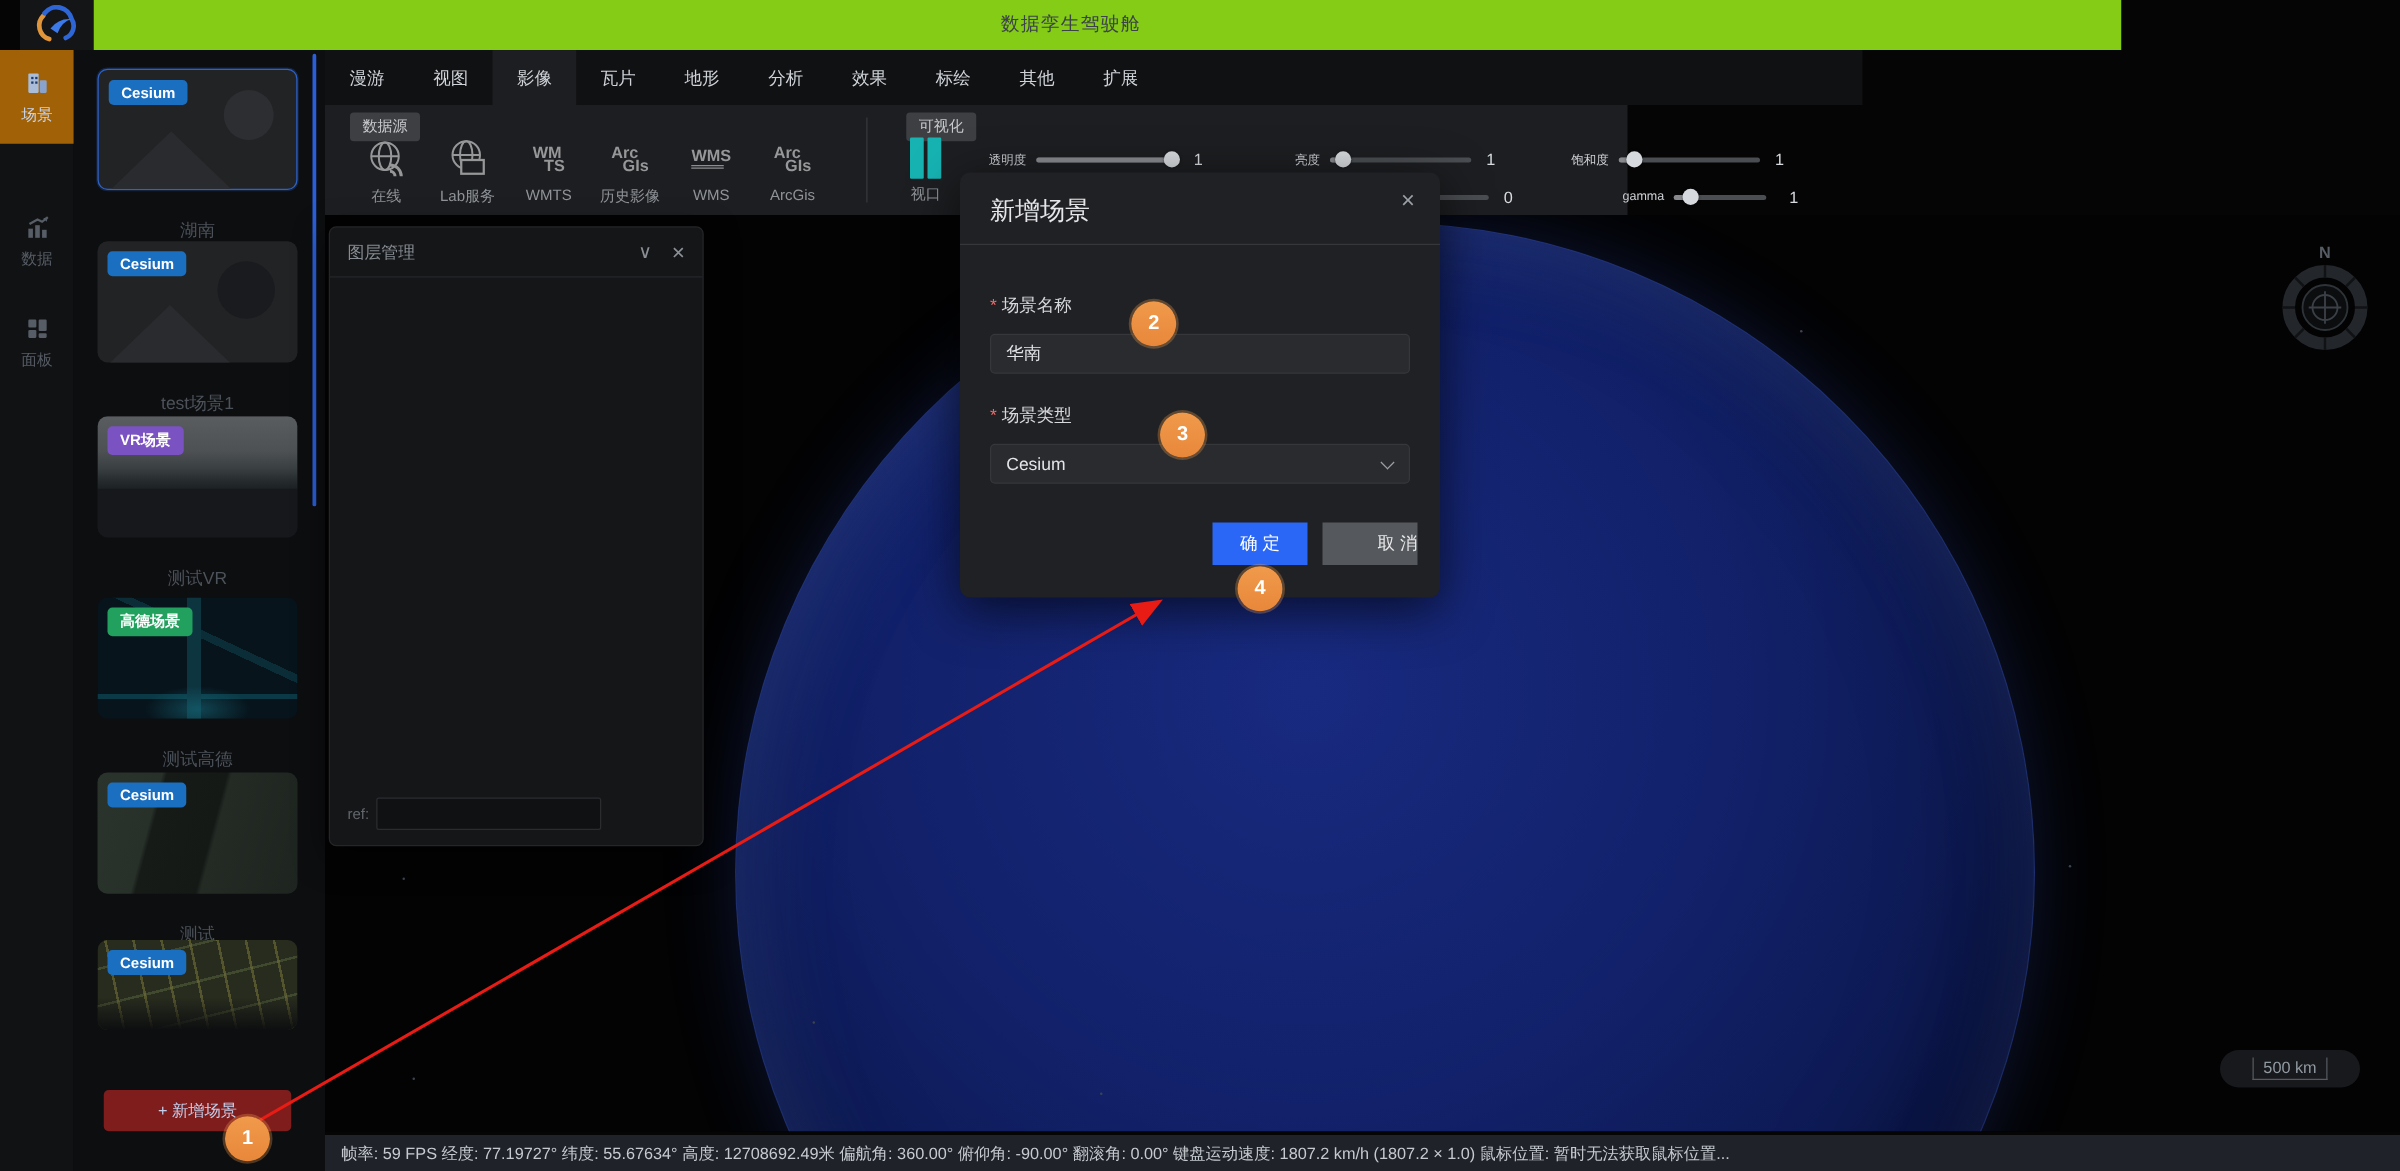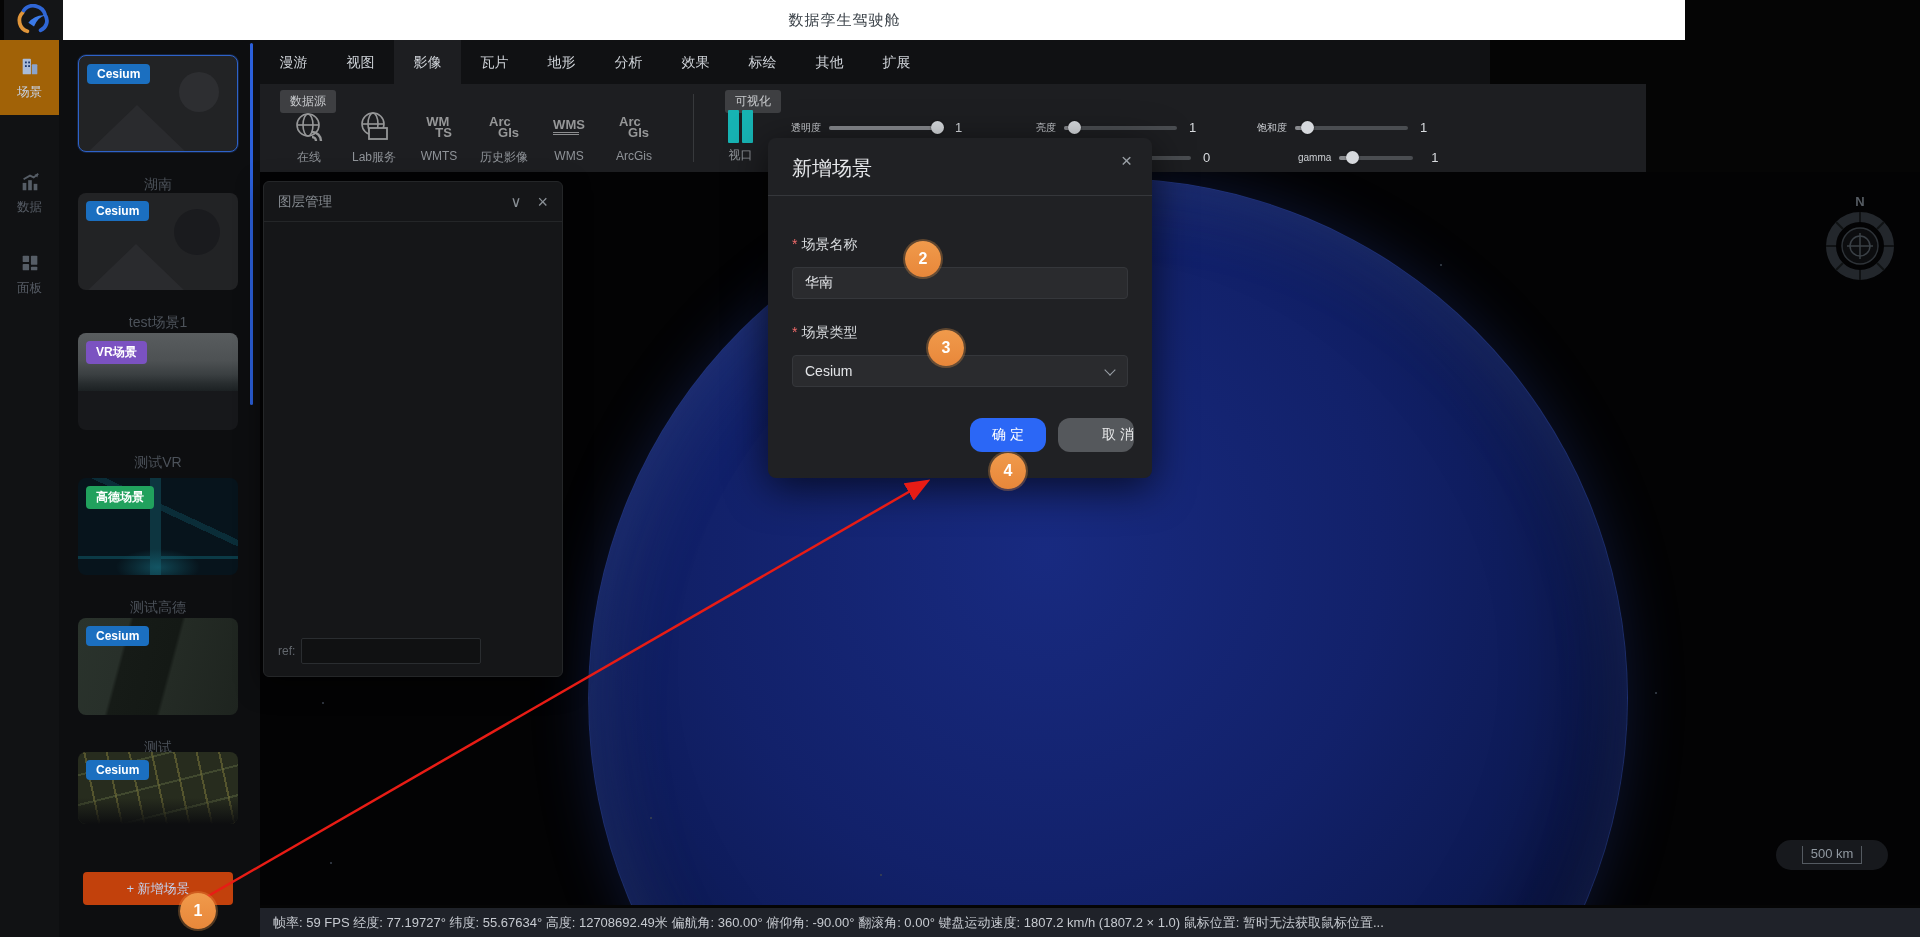--- a/index.html
+++ b/index.html
@@ -1,21 +1,21 @@
 <!DOCTYPE html>
 <html><head>
 <meta charset="utf-8">
 <style>
   * { margin:0; padding:0; box-sizing:border-box; }
   html,body { background:#000; }
   body { font-family:"Liberation Sans","DejaVu Sans",sans-serif; }
   #canvas { position:relative; width:1920px; height:937px; background:#050505; overflow:hidden; }
 
   
-  .topbar { position:absolute; left:4px; top:0; width:1681px; height:40px; background:#ffffff; z-index:6; }
+  .topbar { position:absolute; left:16px; top:0; width:1681px; height:40px; background:#84cc16; z-index:6; }
   .logo-cell { position:absolute; left:0; top:0; width:59px; height:40px; background:#141517; display:flex; align-items:center; justify-content:center; }
   .app-title { position:absolute; left:0; top:0; width:100%; height:40px; line-height:40px; text-align:center; color:#3b4249; font-size:15px; letter-spacing:1px; }
 
   
   .leftnav { position:absolute; left:0; top:40px; width:59px; height:897px; background:#111214; z-index:6; }
   .nav-item { width:59px; display:flex; flex-direction:column; align-items:center; gap:6px; color:#575d66; font-size:12.5px; cursor:pointer; }
   .nav-item svg { display:block; }
   .nav-item.active { background:#a16207; color:#c7d3e8; padding:16px 0 14px; }
   .nav-item.n2 { margin-top:56px; }
   .nav-item.n3 { margin-top:36px; }
@@ -43,27 +43,27 @@
   .thumb.citymap { height:72px; border-radius:8px; background:#272c1e;
      background-image:
        repeating-linear-gradient(78deg, transparent 0 20px, rgba(122,118,58,.55) 20px 22px),
        repeating-linear-gradient(-14deg, transparent 0 27px, rgba(82,92,58,.6) 27px 29px); }
   .thumb .fade { position:absolute; left:0; right:0; bottom:0; height:26px; background:linear-gradient(transparent,#0d0e10); }
   .sbadge { position:absolute; left:8px; top:8px; padding:3px 10px; border-radius:4px; color:#fff; font-size:12px; font-weight:bold; }
   .badge-blue { background:#1b6fc0; }
   .badge-purple { background:#7b52c1; }
   .badge-green { background:#21a15d; }
   .scard-label { margin-top:24px; text-align:center; color:#4c525a; font-size:14px; }
-  .add-scene-btn { position:absolute; left:24px; top:832px; width:150px; height:33px; background:#c2410c; border:none; border-radius:4px; color:#c3d0ec; font-size:13px; cursor:pointer; font-family:inherit; }
+  .add-scene-btn { position:absolute; left:24px; top:832px; width:150px; height:33px; background:#7f1d1d; border:none; border-radius:4px; color:#c3d0ec; font-size:13px; cursor:pointer; font-family:inherit; }
 
   
   .tabbar { position:absolute; left:260px; top:40px; width:1230px; height:44px; background:#101113; display:flex; z-index:4; }
   .tab { width:67px; line-height:44px; text-align:center; color:#cfd3d8; font-size:14px; cursor:pointer; }
   .tab.active { background:#1d1e21; }
-  .ribbon { position:absolute; left:260px; top:84px; width:1386px; height:88px; background:#1d1e21; z-index:4; }
+  .ribbon { position:absolute; left:260px; top:84px; width:1042px; height:88px; background:#1d1e21; z-index:4; }
   .chip { position:absolute; top:6px; padding:3px 10px; background:#3e3f42; border-radius:3px; color:#c8cacd; font-size:12px; }
   .chip.ds { left:20px; }
   .chip.vz { left:465px; }
   .ds-row { position:absolute; left:21px; top:24px; display:flex; gap:9px; }
   .ds-item { width:56px; display:flex; flex-direction:column; align-items:center; cursor:pointer; }
   .ds-icon { height:38px; display:flex; align-items:center; justify-content:center; color:#969798; }
   .txticon { font-weight:bold; font-size:13px; line-height:11px; color:#969798; }
   .txticon .l2 { display:block; margin-left:9px; }
   .wms-lines { border-top:3px double #8c8d8f; width:26px; margin-top:2px; }
   .ds-label { margin-top:3px; color:#8f9398; font-size:12px; white-space:nowrap; }
@@ -109,21 +109,21 @@
   .modal-close { position:absolute; right:20px; top:13px; color:#9aa0a6; font-size:19px; cursor:pointer; line-height:1; }
   .modal-hr { position:absolute; left:0; top:57px; width:100%; height:1px; background:#35373b; }
   .fld-label { position:absolute; left:24px; color:#d6d9dc; font-size:14px; }
   .fld-label .req { color:#f06a6a; margin-right:4px; }
   .fld-label.f1 { top:98px; }
   .fld-label.f2 { top:186px; }
   .fld-input { position:absolute; left:24px; width:336px; height:32px; background:#2a2b2e; border:1px solid #35373b; border-radius:4px; color:#e3e5e8; font-size:14px; padding:0 12px; font-family:inherit; }
   .fld-input.f1 { top:129px; }
   .fld-select { position:absolute; left:24px; top:217px; width:336px; height:32px; background:#2a2b2e; border:1px solid #35373b; border-radius:4px; color:#e3e5e8; font-size:14px; line-height:30px; padding:0 12px; cursor:pointer; }
   .sel-chev { position:absolute; right:13px; top:10px; width:8px; height:8px; border-right:1.5px solid #9aa0a6; border-bottom:1.5px solid #9aa0a6; transform:rotate(45deg); }
-  .btn { position:absolute; top:280px; width:76px; height:34px; border:none; border-radius:12px; font-size:14px; color:#fff; cursor:pointer; font-family:inherit; }
+  .btn { position:absolute; top:280px; width:76px; height:34px; border:none; border-radius:0; font-size:14px; color:#fff; cursor:pointer; font-family:inherit; }
   .btn-ok { left:202px; background:#2b67f6; }
   .btn-cancel { left:290px; background:#55585c; color:#e8e9ea;padding-left:44px; }
 
   
   .anno { position:absolute; width:36px; height:36px; border-radius:50%; background:linear-gradient(180deg,#f09a4b,#e8873a); box-shadow:0 0 0 2px rgba(241,157,74,.3); color:#fff; font-size:16px; font-weight:bold; display:flex; align-items:center; justify-content:center; z-index:55; }
   #arrow-overlay { position:absolute; left:0; top:0; width:1920px; height:937px; z-index:50; pointer-events:none; }
 </style>
 </head>
 <body>
 

